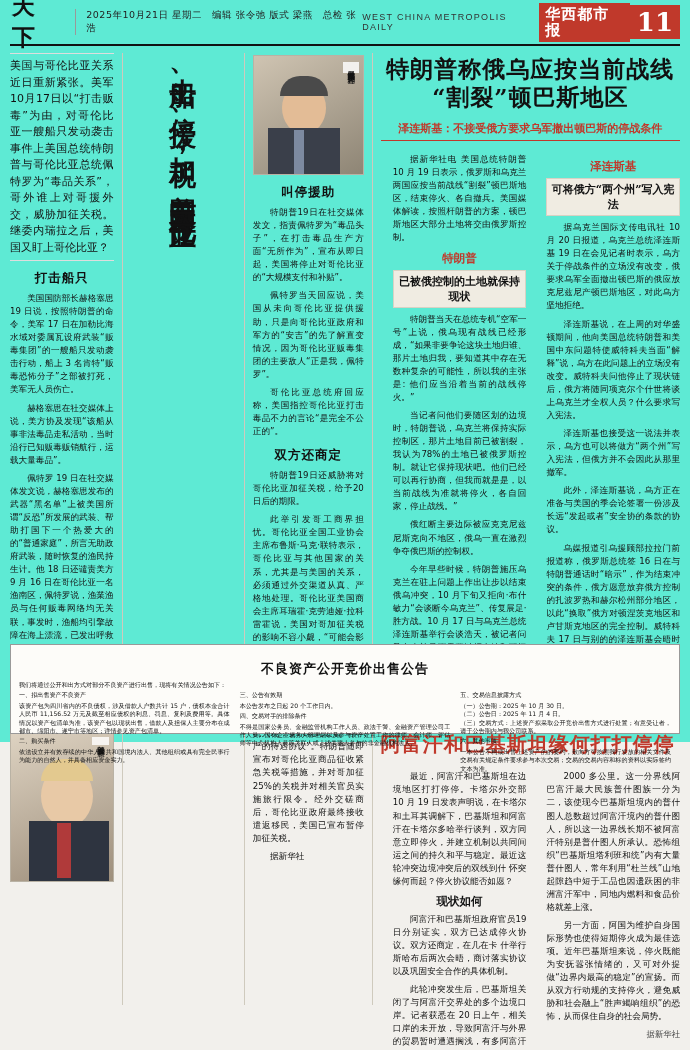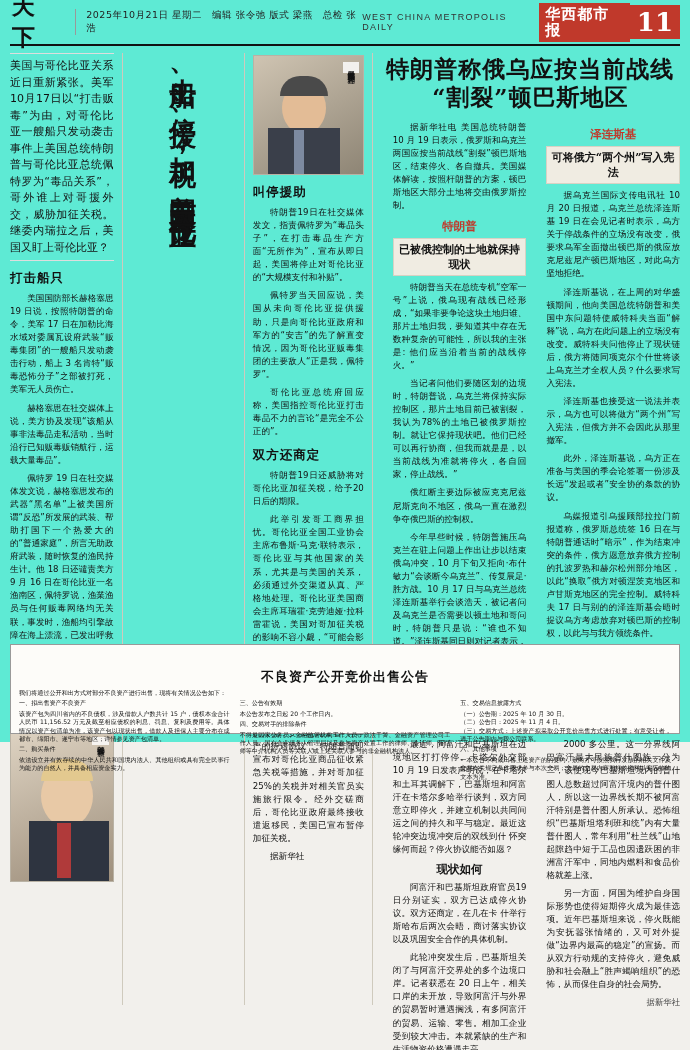--- a/index.html
+++ b/index.html
@@ -50,21 +50,21 @@
   .vline{width:1px;background:#cfcabd;}
   
   .vhead{
     writing-mode:vertical-rl;text-orientation:upright;
     font-family:"DejaVu Serif","Liberation Serif",serif;
     font-weight:bold;font-size:27px;letter-spacing:4px;line-height:1.16;
     height:430px;margin:4px auto 0 auto;
   }
   .sub-h{
     font-family:"DejaVu Serif","Liberation Serif",serif;
-    font-weight:bold;font-size:12.5px;text-align:left;margin:9px 0 5px;
+    font-weight:bold;font-size:12.5px;text-align:center;margin:9px 0 5px;
     letter-spacing:1px;
   }
   .p{
     font-size:8.6px;line-height:1.52;text-align:justify;margin:0 0 5px;
     font-family:"DejaVu Sans","Liberation Sans",sans-serif;
     text-indent:2em;
   }
   .dek{
     font-size:11px;line-height:1.5;text-align:justify;margin:0 0 6px;
     border-top:1px solid #ddd;border-bottom:1px solid #ddd;padding:4px 0;
@@ -108,21 +108,21 @@
   }
   .main-head2{
     font-family:"DejaVu Serif","Liberation Serif",serif;
     font-size:20px;font-weight:bold;text-align:left;color:#c0392b;
     letter-spacing:1px;margin:6px 0 6px;border-top:1px solid #d9d3c5;padding-top:7px;
   }
   .src{font-size:8.4px;text-align:right;color:#444;margin:0 0 4px;}
   
   .notice{
     position:absolute;left:10px;right:10px;bottom:8px;height:90px;
-    border:1px solid #999;box-sizing:border-box;padding:22px 8px;background:#fdfcf9;
+    border:1px solid #999;box-sizing:border-box;padding:14px 8px;background:#fdfcf9;
   }
   .notice-t{
     text-align:center;font-family:"DejaVu Serif","Liberation Serif",serif;
     font-weight:bold;font-size:13px;margin:1px 0 3px;letter-spacing:1px;
   }
   .notice-cols{display:flex;gap:10px;}
   .notice-cols > div{flex:1;}
   .np{font-size:6.1px;line-height:1.38;text-align:justify;margin:0 0 2px;}
 </style>
 </head>
@@ -192,20 +192,21 @@
       <p class="p">今年1月，特朗普曾因遣返移民问题威胁对哥加征关税。当时，哥方拒绝两架载有被遣返哥籍移民的美国军机入境，要求就此签署“有尊严的待遇协议”。特朗普随即宣布对哥伦比亚商品征收紧急关税等措施，并对哥加征25%的关税并对相关官员实施旅行限令。经外交磋商后，哥伦比亚政府最终接收遣返移民，美国已宣布暂停加征关税。</p>
       <p class="p">据新华社</p>
       <p class="src"></p>
     </div>
 
     <div class="vline"></div>
 
     <div class="col colD">
       <div class="main-head" style="white-space:pre-line">特朗普称俄乌应按当前战线
 “割裂”顿巴斯地区</div>
+      <div class="main-sub">泽连斯基：不接受俄方要求乌军撤出顿巴斯的停战条件</div>
 
       <div class="two">
         <div>
           <p class="p">据新华社电 美国总统特朗普 10 月 19 日表示，俄罗斯和乌克兰两国应按当前战线“割裂”顿巴斯地区，结束停火、各自撤兵。美国媒体解读，按照杆朗普的方案，顿巴斯地区大部分土地将交由俄罗斯控制。</p>
           <div class="sec-t red">特朗普</div>
           <div class="box-head">已被俄控制的土地就保持现状</div>
           <p class="p">特朗普当天在总统专机“空军一号”上说，俄乌现有战线已经形成，“如果非要争论这块土地归谁、那片土地归我，要知道其中存在无数种复杂的可能性，所以我的主张是: 他们应当沿着当前的战线停火。”</p>
           <p class="p">当记者问他们要随区划的边境时，特朗普说，乌克兰将保持实际控制区，那片土地目前已被割裂，我认为78%的土地已被俄罗斯控制。就让它保持现状吧。他们已经可以再行协商，但我而就是是，以当前战线为准就将停火，各自回家，停止战线。”</p>
           <p class="p">俄红断主要边际被应克克尼兹尼斯克向不地区，俄乌一直在激烈争夺俄巴斯的控制权。</p>
           <p class="p">今年早些时候，特朗普施压乌克兰在驻上问题上作出让步以结束俄乌冲突，10 月下旬又拒向·布什敏力“会谈断今乌克兰”、传复展足·胜方战。10 月 17 日与乌克兰总统泽连斯基举行会谈浩天，被记者问及乌克兰是否需要以顿土地和哥问时，特朗普只是说：“谁也不知道。”泽连斯基同日则对记者表示，在领土上让步是一个“敏感”而“困难”的议题。</p>

